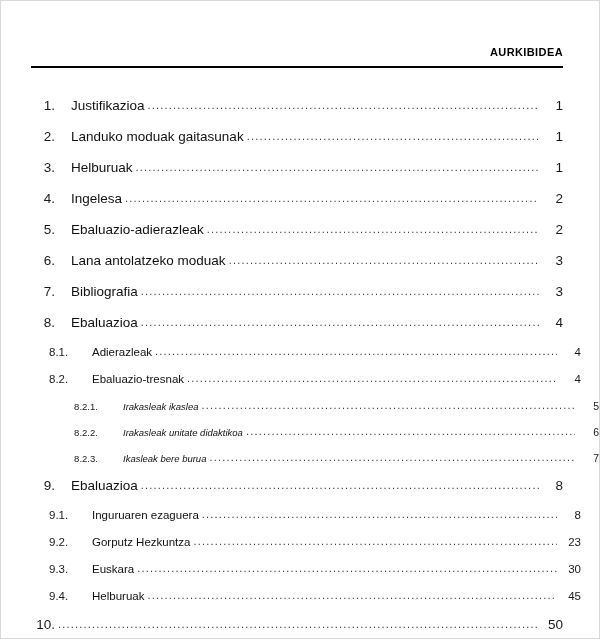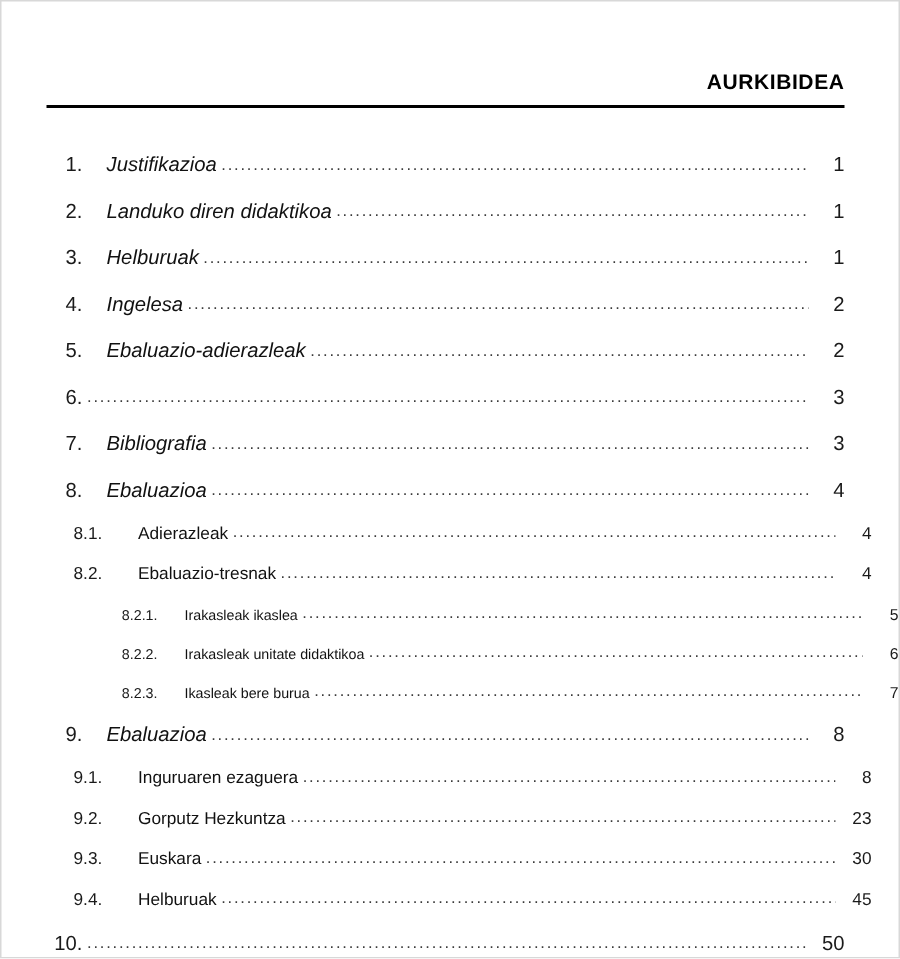--- a/index.html
+++ b/index.html
@@ -23,21 +23,21 @@
     background: #ffffff;
   }
   .content {
     position: absolute;
     left: 30px;
     top: 0;
     width: 532px;
   }
   .doc-title {
     text-align: right;
-    font-size: 14px;
+    font-size: 11px;
     font-weight: bold;
     letter-spacing: 0.4px;
     margin-top: 45px;
     padding-right: 0px;
     color: #000;
   }
   .title-rule {
     margin-top: 8px;
     height: 2px;
     background: #000000;
@@ -77,21 +77,21 @@
     color: #1a1a1a;
   }
 
   
   .lvl1 {
     font-size: 13.5px;
     margin-bottom: 16px;
     color: #111;
   }
   .lvl1 .num { width: 24px; }
-  .lvl1 .label { padding-left: 16px; font-style: italic; }
+  .lvl1 .label { padding-left: 16px; }
   .lvl1 .page-no { width: 22px; }
 
   
   .lvl2 {
     font-size: 11.5px;
     margin-bottom: 15px;
     color: #111;
     padding-left: 18px;
     align-items: center;
   }
@@ -99,43 +99,43 @@
   .lvl2 .label { padding-left: 13px; }
   .lvl2 .page-no { width: 22px; }
 
   
   .lvl3 {
     font-size: 9.5px;
     margin-bottom: 14px;
     color: #111;
     padding-left: 36px;
   }
-  .lvl3 .num { width: 38px; text-align: right; }
-  .lvl3 .label { padding-left: 18px; }
+  .lvl3 .num { width: 38px; text-align: center; }
+  .lvl3 .label { padding-left: 18px; font-style: italic; }
   .lvl3 .page-no { width: 22px; font-size: 10.5px; }
 </style>
 </head>
 <body>
 
 <div class="page">
   <div class="content">
 
     <div class="doc-title">AURKIBIDEA</div>
     <div class="title-rule"></div>
 
     <div class="toc" id="toc-list">
         <div class="toc-entry lvl1">
           <span class="num">1.</span>
           <span class="label">Justifikazioa</span>
           <span class="leader">........................................................................................................................</span>
           <span class="page-no">1</span>
         </div>
         <div class="toc-entry lvl1">
           <span class="num">2.</span>
-          <span class="label">Landuko diren didaktikoa</span>
+          <span class="label">Landuko moduak gaitasunak</span>
           <span class="leader">........................................................................................................................</span>
           <span class="page-no">1</span>
         </div>
         <div class="toc-entry lvl1">
           <span class="num">3.</span>
           <span class="label">Helburuak</span>
           <span class="leader">........................................................................................................................</span>
           <span class="page-no">1</span>
         </div>
         <div class="toc-entry lvl1">
@@ -145,20 +145,21 @@
           <span class="page-no">2</span>
         </div>
         <div class="toc-entry lvl1">
           <span class="num">5.</span>
           <span class="label">Ebaluazio-adierazleak</span>
           <span class="leader">........................................................................................................................</span>
           <span class="page-no">2</span>
         </div>
         <div class="toc-entry lvl1">
           <span class="num">6.</span>
+          <span class="label">Lana antolatzeko moduak</span>
           <span class="leader">........................................................................................................................</span>
           <span class="page-no">3</span>
         </div>
         <div class="toc-entry lvl1">
           <span class="num">7.</span>
           <span class="label">Bibliografia</span>
           <span class="leader">........................................................................................................................</span>
           <span class="page-no">3</span>
         </div>
         <div class="toc-entry lvl1">

